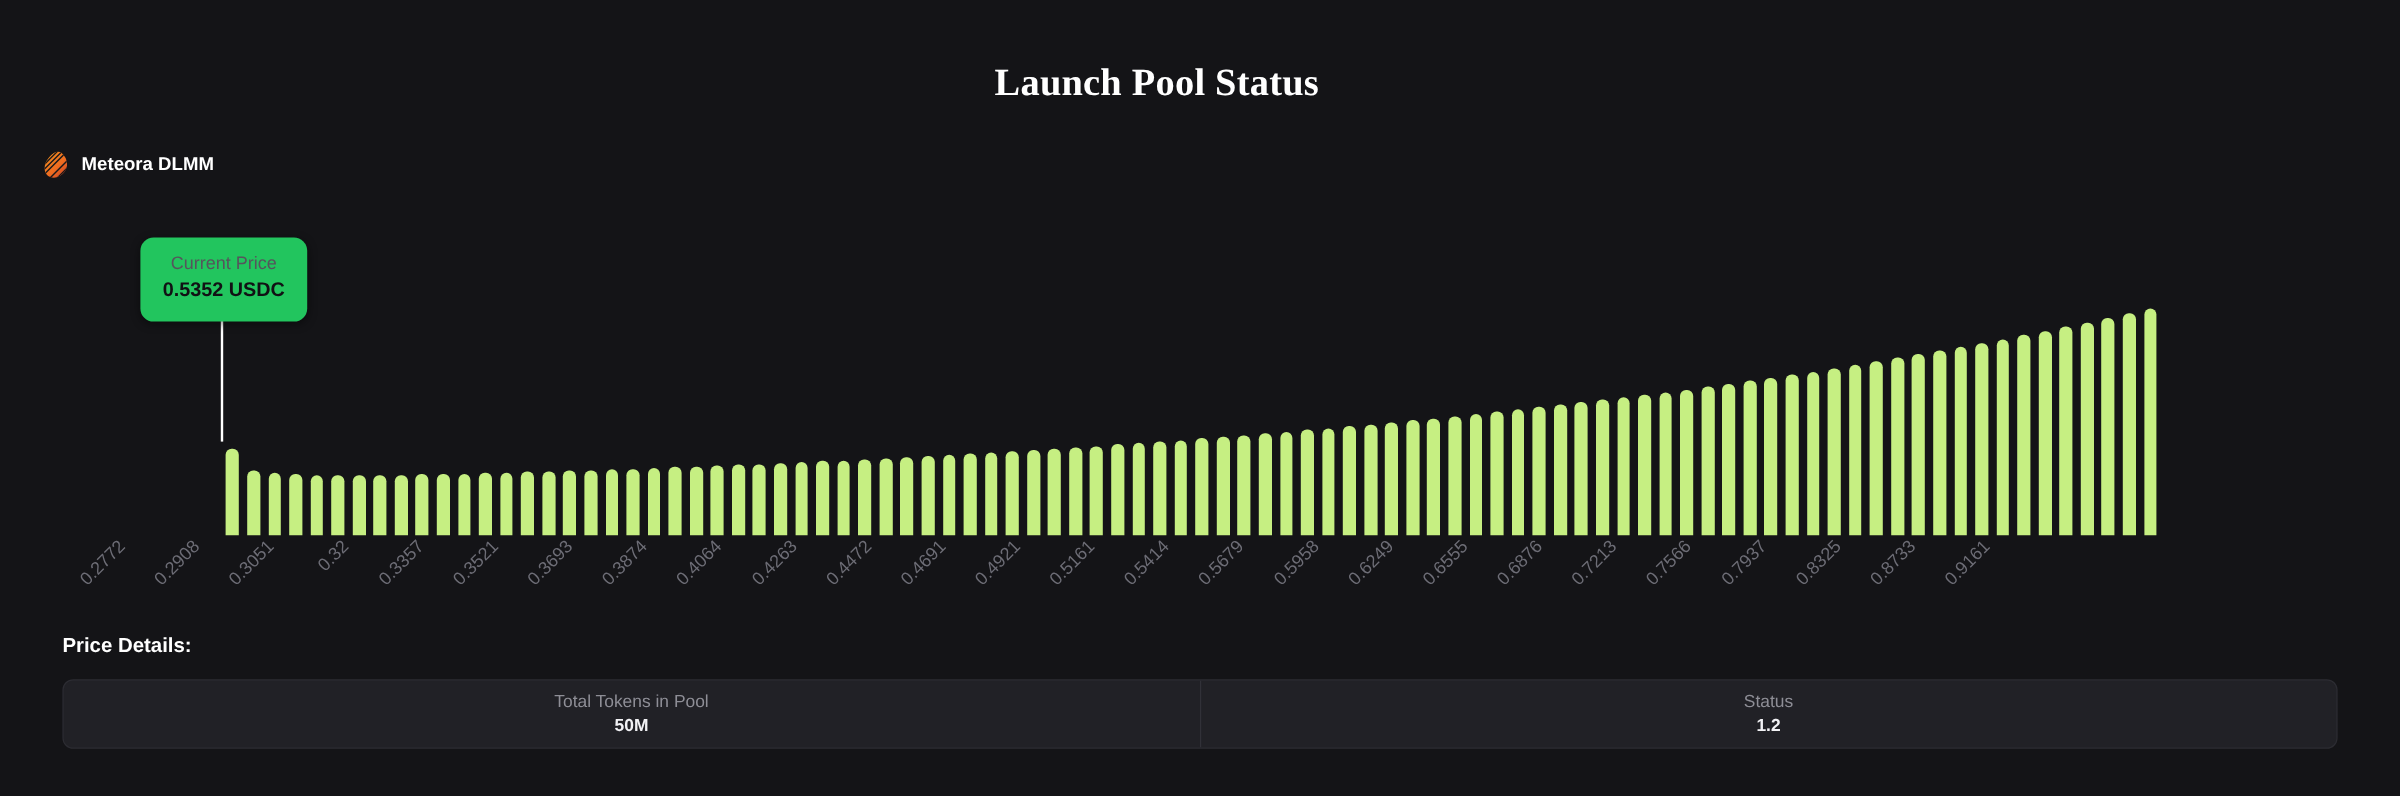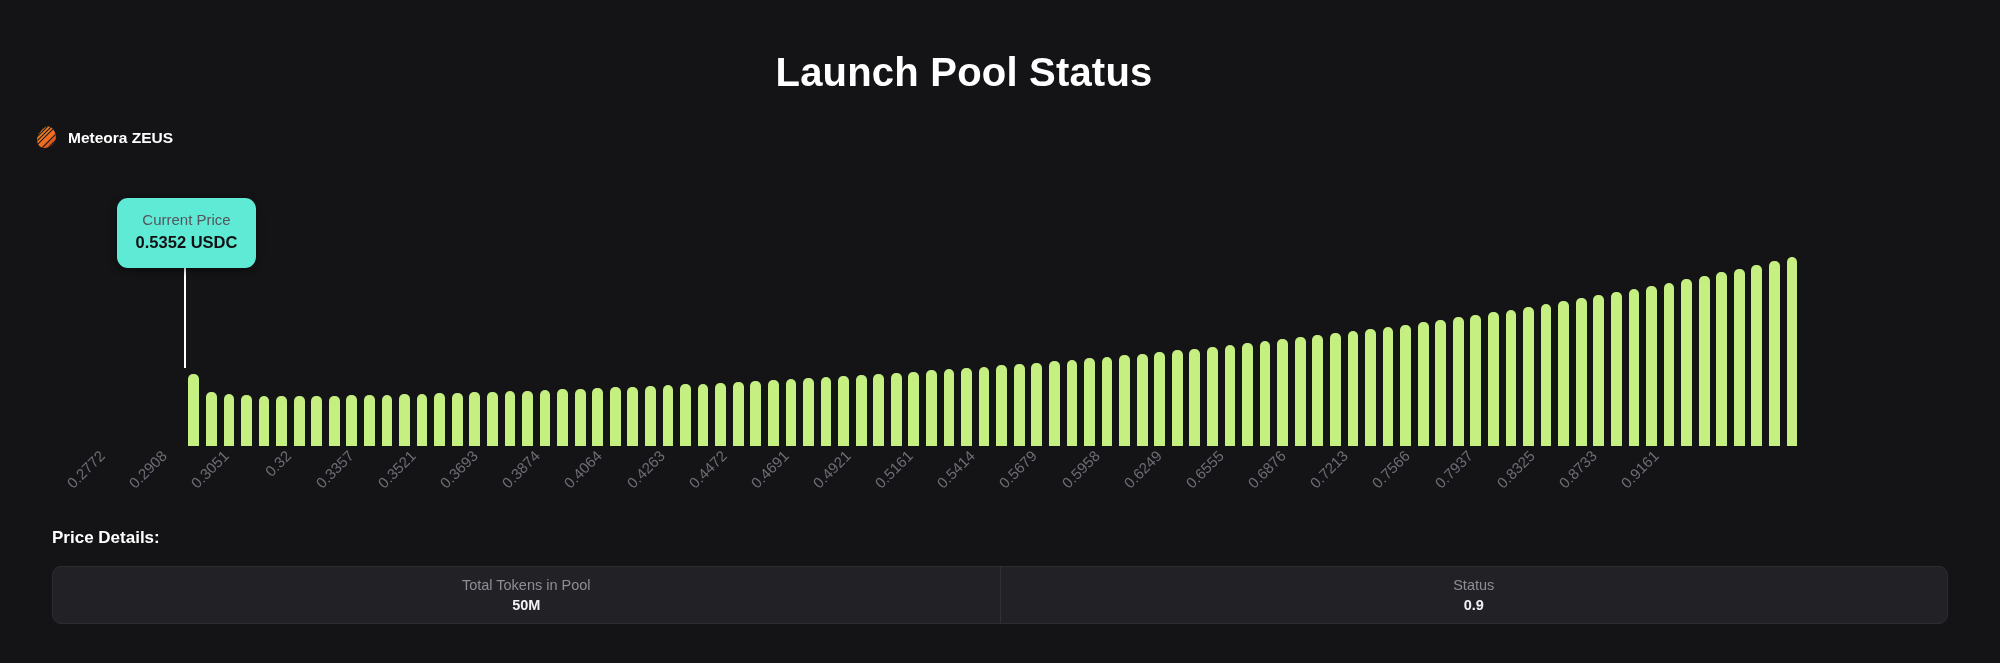--- a/index.html
+++ b/index.html
@@ -20,23 +20,24 @@
   }
 
   
   .page-title {
     position: absolute;
     top: 50px;
     left: 0;
     width: 1928px;
     text-align: center;
     color: #ffffff;
-    font-size: 40px;
+    font-size: 32px;
     font-weight: bold;
     letter-spacing: 0.2px;
+    font-family: Liberation Serif, serif;
   }
 
   
   .brand {
     position: absolute;
     top: 125px;
     left: 33px;
     display: flex;
     align-items: center;
     gap: 9px;
@@ -124,21 +125,21 @@
     top: 62px;
     width: 2px;
     height: 108px;
     background: #ffffff;
   }
   .tooltip-box {
     position: absolute;
     left: -67px;
     top: 0;
     width: 139px;
-    background: #5eead4;
+    background: #22c55e;
     border-radius: 11px;
     padding: 12px 8px 14px 8px;
     text-align: center;
     box-shadow: 0 2px 8px rgba(0,0,0,0.45);
   }
   .tooltip-title {
     color: #55555c;
     font-size: 15px;
     line-height: 20px;
   }
@@ -247,21 +248,21 @@
             <line x1="-6" y1="22" x2="26" y2="-10"></line>
             <line x1="-6" y1="26" x2="30" y2="-10"></line>
             <line x1="-6" y1="30" x2="34" y2="-10"></line>
             <line x1="-2" y1="34" x2="38" y2="-6"></line>
             <line x1="2" y1="36" x2="40" y2="-2"></line>
             <line x1="6" y1="38" x2="42" y2="2"></line>
           </g>
         </g>
       </svg>
     </span>
-    <span class="brand-label">Meteora ZEUS</span>
+    <span class="brand-label">Meteora DLMM</span>
   </div>
 
 
   <div class="chart-area">
     <div class="plot" id="plot">
         <div class="bar-slot">
           <div class="bar" style="height: 72px; background: rgb(198, 239, 130);"></div>
         </div>
         <div class="bar-slot">
           <div class="bar" style="height: 54px; background: rgb(198, 239, 130);"></div>
@@ -629,17 +630,17 @@
     </div>
 
   <div class="details-heading">Price Details:</div>
   <div class="details-grid" id="details-grid">
       <div class="detail-cell">
         <div class="detail-label">Total Tokens in Pool</div>
         <div class="detail-value">50M</div>
       </div>
       <div class="detail-cell">
         <div class="detail-label">Status</div>
-        <div class="detail-value">0.9</div>
+        <div class="detail-value">1.2</div>
       </div>
     </div>
 
 </div>
 
 </body></html>

